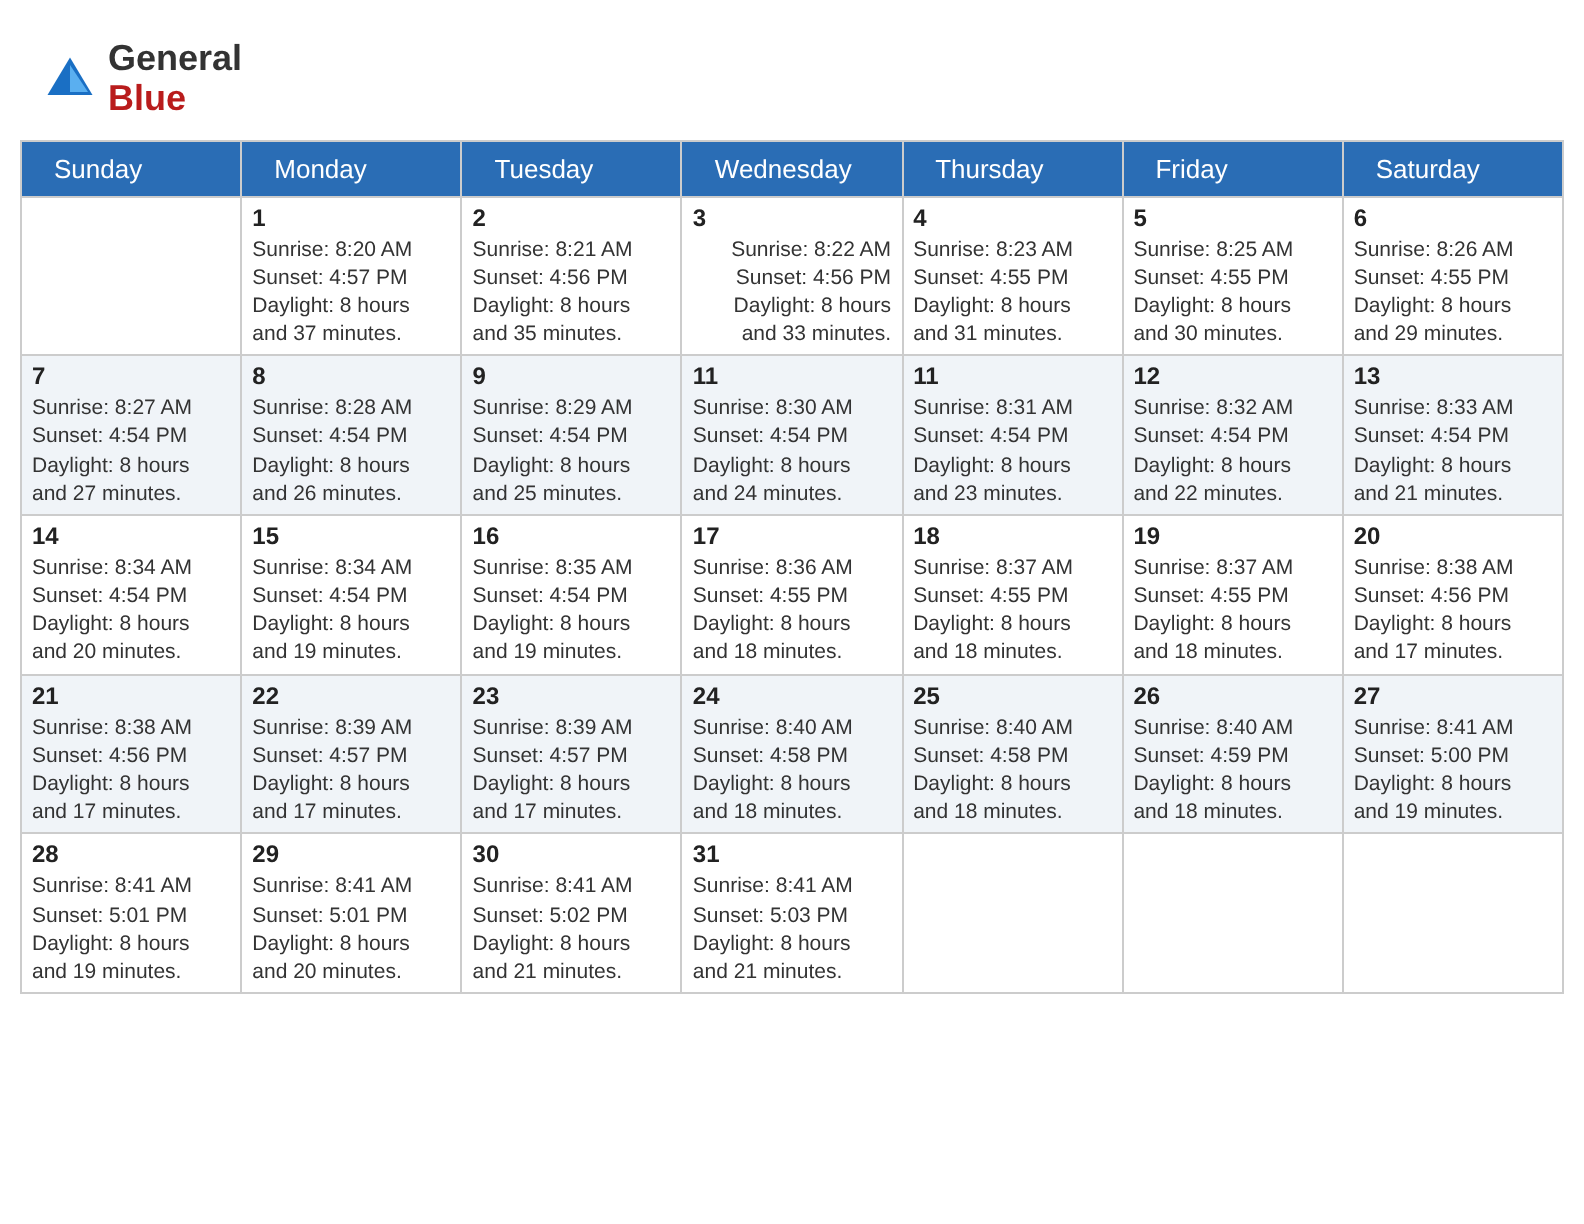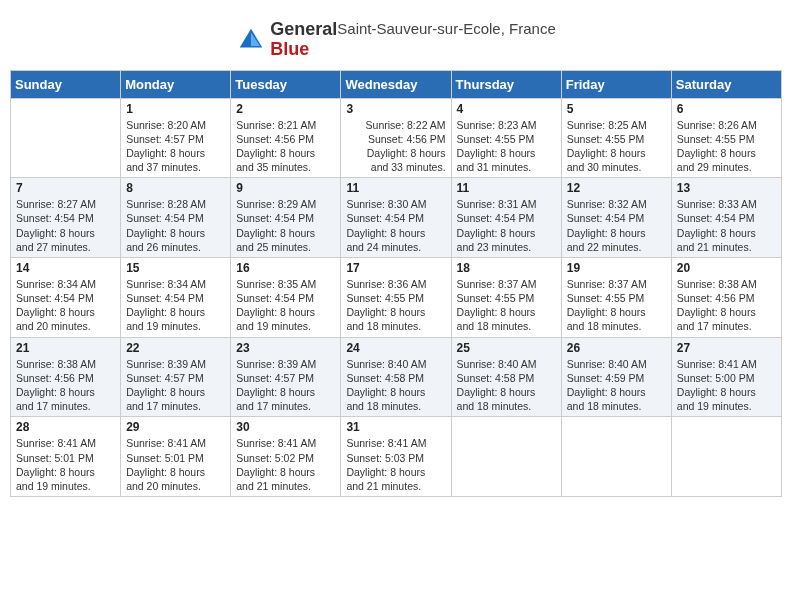--- a/index.html
+++ b/index.html
@@ -8,20 +8,21 @@
       background: #fff;
       width: 792px;
       min-height: 612px;
       padding: 10px;
     }
     .header {
       display: flex;
       justify-content: center;
       align-items: flex-start;
       padding: 10px 10px 5px 10px;
+      flex-direction: column;
     }
     .logo {
       display: flex;
       align-items: center;
       gap: 4px;
     }
     .logo-text {
       font-size: 18px;
       font-weight: bold;
       line-height: 1.1;
@@ -46,22 +47,22 @@
     }
     .calendar {
       width: 100%;
       border-collapse: collapse;
       margin-top: 5px;
     }
     .calendar th {
       background: #2a6db5;
       color: #fff;
       font-size: 13px;
-      font-weight: bold;
-      padding: 6px 4px;
+      font-weight: normal;
+      padding: 6px 16px;
       text-align: left;
       border: 1px solid #ccc;
     }
     .calendar td {
       vertical-align: top;
       border: 1px solid #ccc;
       padding: 3px 5px;
       font-size: 11px;
       color: #333;
       width: calc(100%/7);
@@ -97,21 +98,20 @@
     <svg class="logo-icon" viewBox="0 0 40 40">
       <polygon points="20,5 35,30 5,30" fill="#1a6fc4"></polygon>
       <polygon points="20,10 32,28 20,28" fill="#5aaff0"></polygon>
     </svg>
     <div class="logo-text">
       <span class="logo-general">General</span><br>
       <span class="logo-blue">Blue</span>
     </div>
   </div>
   <div class="title-block">
-    <div class="calendar-subtitle">Saint-Sauveur-sur-Ecole, France</div>
   </div>
 </div>
 
 <table class="calendar">
   <thead>
     <tr>
     <th>Sunday</th>
         <th>Monday</th>
         <th>Tuesday</th>
         <th>Wednesday</th>

